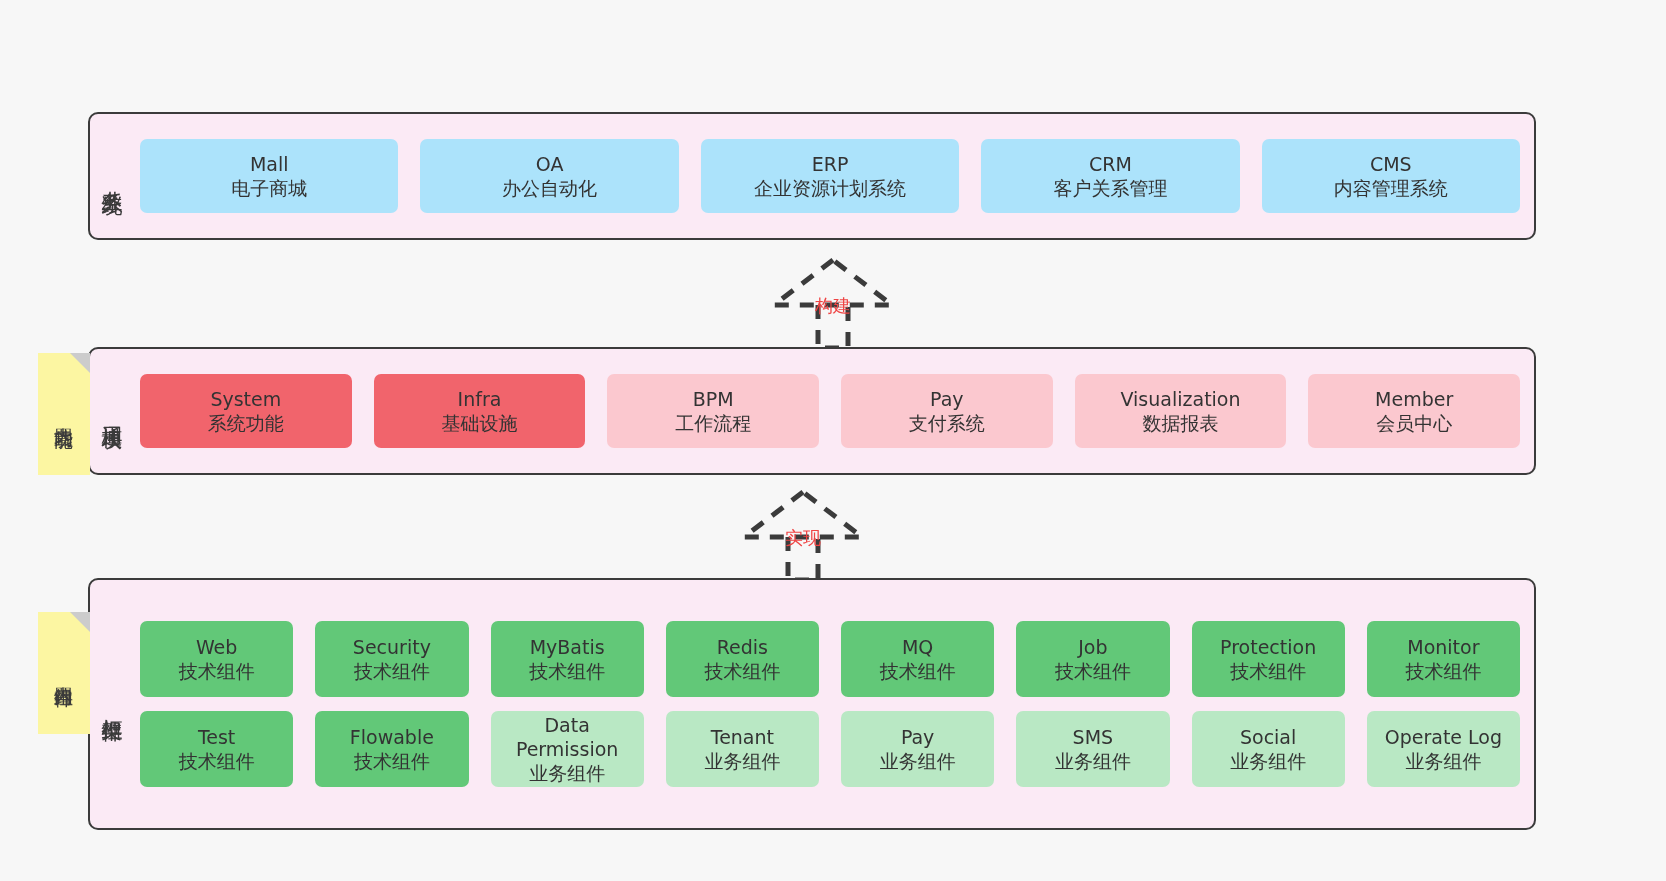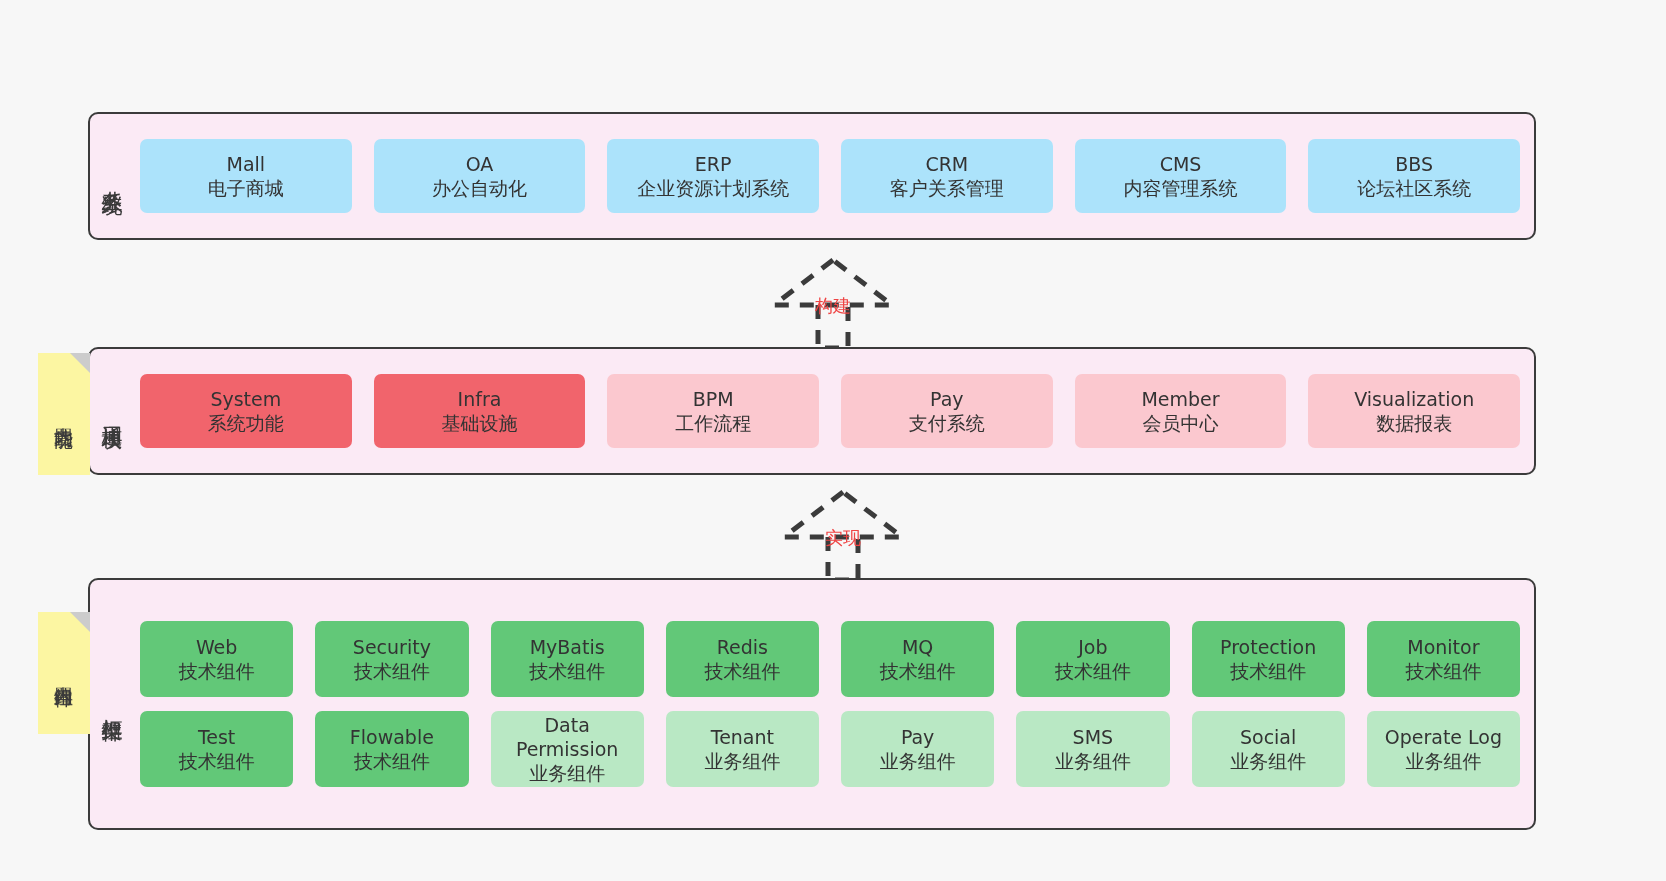--- a/index.html
+++ b/index.html
@@ -131,21 +131,21 @@
     right: 0;
     top: 36px;
     text-align: center;
     font-size: 18px;
     color: #ef4444;
     background: transparent;
     user-select: none;
     pointer-events: none;
   }
   #arrow-build  { left: 758px; top: 258px; }
-  #arrow-impl   { left: 768px; top: 490px; }
+  #arrow-impl   { left: 728px; top: 490px; }
 </style>
 </head>
 <body>
 
 <div class="layer" id="layer-business">
   <div class="layer-title">业务系统</div>
   <div class="layer-body">
     <div class="row">
       <div class="node biz">
         <span class="en">Mall</span>
@@ -159,24 +159,20 @@
         <span class="en">ERP</span>
         <span class="cn">企业资源计划系统</span>
       </div>
       <div class="node biz">
         <span class="en">CRM</span>
         <span class="cn">客户关系管理</span>
       </div>
       <div class="node biz">
         <span class="en">CMS</span>
         <span class="cn">内容管理系统</span>
-      </div>
-      <div class="node biz">
-        <span class="en">BBS</span>
-        <span class="cn">论坛社区系统</span>
       </div>
     </div>
   </div>
 </div>
 
 <div class="arrow" id="arrow-build">
   <svg width="150" height="92" viewBox="0 0 150 92" aria-hidden="true">
     <path d="M75 2 L16 47 L134 47 Z" fill="none" stroke="#3b3b3b" stroke-width="5" stroke-dasharray="14 11" stroke-linecap="butt"></path>
     <path d="M60 47 L60 90 L90 90 L90 47" fill="none" stroke="#3b3b3b" stroke-width="5" stroke-dasharray="14 11" stroke-linecap="butt"></path>
   </svg>
@@ -197,26 +193,26 @@
       </div>
       <div class="node mod-lo">
         <span class="en">BPM</span>
         <span class="cn">工作流程</span>
       </div>
       <div class="node mod-lo">
         <span class="en">Pay</span>
         <span class="cn">支付系统</span>
       </div>
       <div class="node mod-lo">
+        <span class="en">Visualization</span>
+        <span class="cn">数据报表</span>
+      </div>
+      <div class="node mod-lo">
         <span class="en">Member</span>
         <span class="cn">会员中心</span>
-      </div>
-      <div class="node mod-lo">
-        <span class="en">Visualization</span>
-        <span class="cn">数据报表</span>
       </div>
     </div>
   </div>
 </div>
 
 <div class="arrow" id="arrow-impl">
   <svg width="150" height="92" viewBox="0 0 150 92" aria-hidden="true">
     <path d="M75 2 L16 47 L134 47 Z" fill="none" stroke="#3b3b3b" stroke-width="5" stroke-dasharray="14 11" stroke-linecap="butt"></path>
     <path d="M60 47 L60 90 L90 90 L90 47" fill="none" stroke="#3b3b3b" stroke-width="5" stroke-dasharray="14 11" stroke-linecap="butt"></path>
   </svg>

